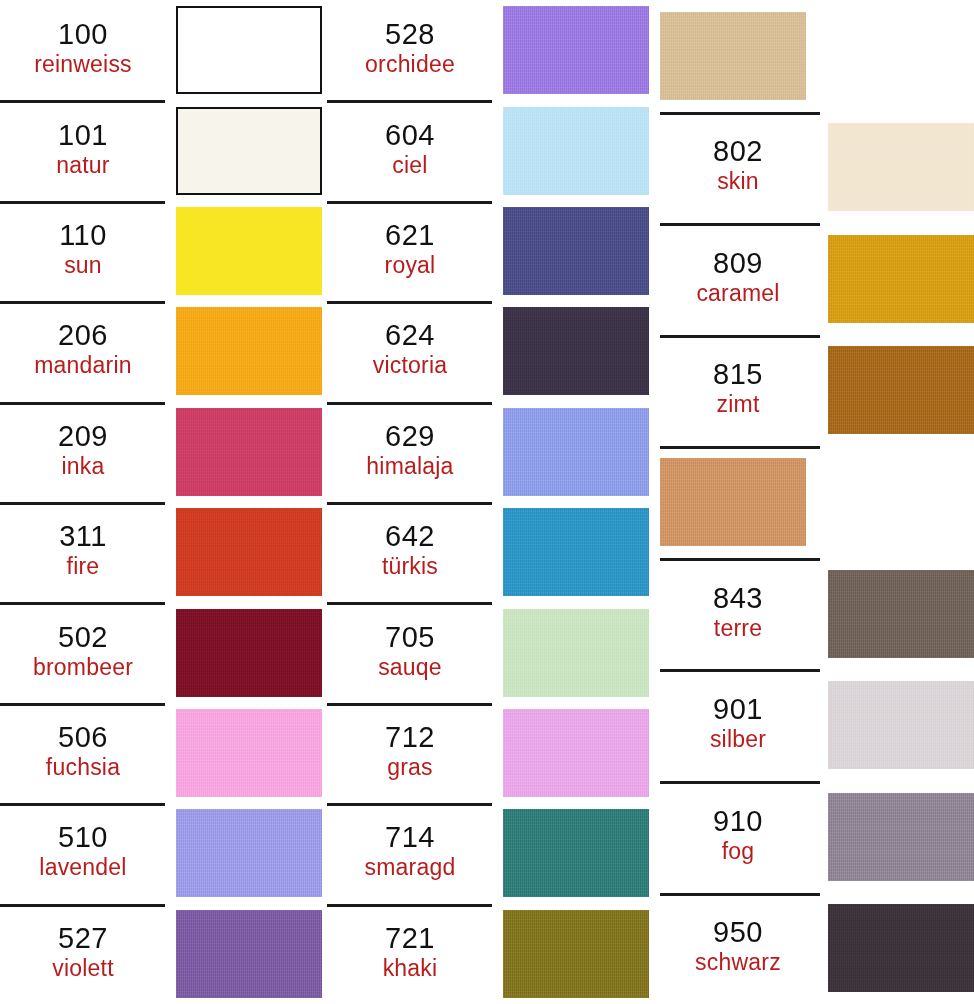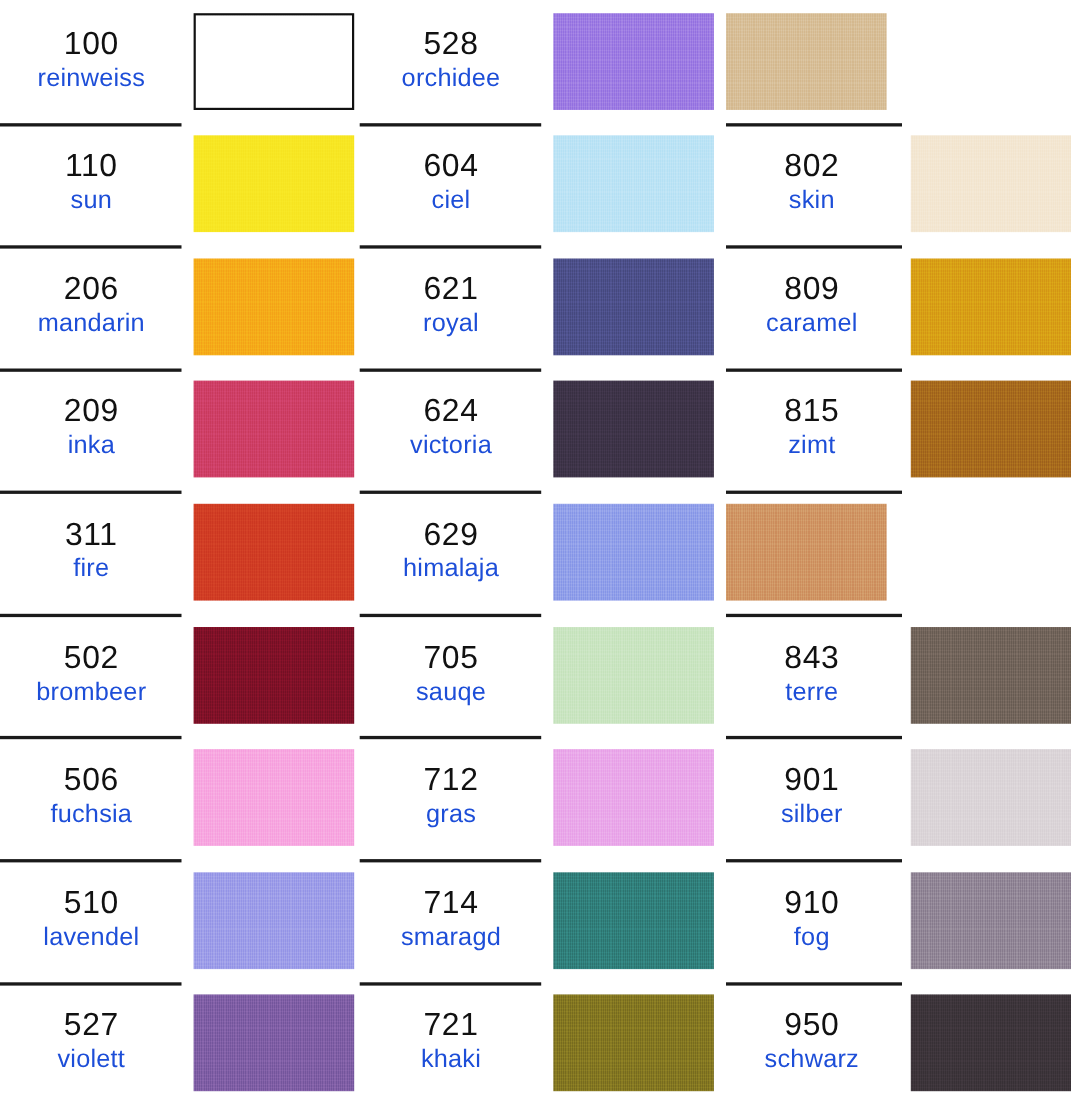--- a/index.html
+++ b/index.html
@@ -70,21 +70,21 @@
     font-size: 29px;
     line-height: 33px;
     color: #111111;
     letter-spacing: 0.5px;
     font-weight: 400;
   }
 
   .cname {
     font-size: 23px;
     line-height: 27px;
-    color: #1d4ed8;
+    color: #b91c1c;
     letter-spacing: 0.2px;
     font-weight: 400;
     margin-top: 0;
   }
 
   .swatch-cell {
     position: relative;
     flex: 1 1 auto;
     display: flex;
     align-items: center;
@@ -131,20 +131,30 @@
           <div class="code">100</div>
           <div class="cname">reinweiss</div>
         </div>
         <div class="swatch-cell">
           <div class="swatch bordered" style="background: rgb(255, 255, 255);"></div>
         </div>
       </div>
       <div class="color-row">
         <div class="row-sep"></div>
         <div class="label-cell">
+          <div class="code">101</div>
+          <div class="cname">natur</div>
+        </div>
+        <div class="swatch-cell">
+          <div class="swatch bordered" style="background: rgb(248, 246, 236);"></div>
+        </div>
+      </div>
+      <div class="color-row">
+        <div class="row-sep"></div>
+        <div class="label-cell">
           <div class="code">110</div>
           <div class="cname">sun</div>
         </div>
         <div class="swatch-cell">
           <div class="swatch" style="background: rgb(247, 230, 34);"></div>
         </div>
       </div>
       <div class="color-row">
         <div class="row-sep"></div>
         <div class="label-cell">
@@ -262,20 +272,30 @@
           <div class="code">629</div>
           <div class="cname">himalaja</div>
         </div>
         <div class="swatch-cell">
           <div class="swatch" style="background: rgb(141, 156, 233);"></div>
         </div>
       </div>
       <div class="color-row">
         <div class="row-sep"></div>
         <div class="label-cell">
+          <div class="code">642</div>
+          <div class="cname">türkis</div>
+        </div>
+        <div class="swatch-cell">
+          <div class="swatch" style="background: rgb(45, 147, 196);"></div>
+        </div>
+      </div>
+      <div class="color-row">
+        <div class="row-sep"></div>
+        <div class="label-cell">
           <div class="code">705</div>
           <div class="cname">sauqe</div>
         </div>
         <div class="swatch-cell">
           <div class="swatch" style="background: rgb(200, 228, 191);"></div>
         </div>
       </div>
       <div class="color-row">
         <div class="row-sep"></div>
         <div class="label-cell">

